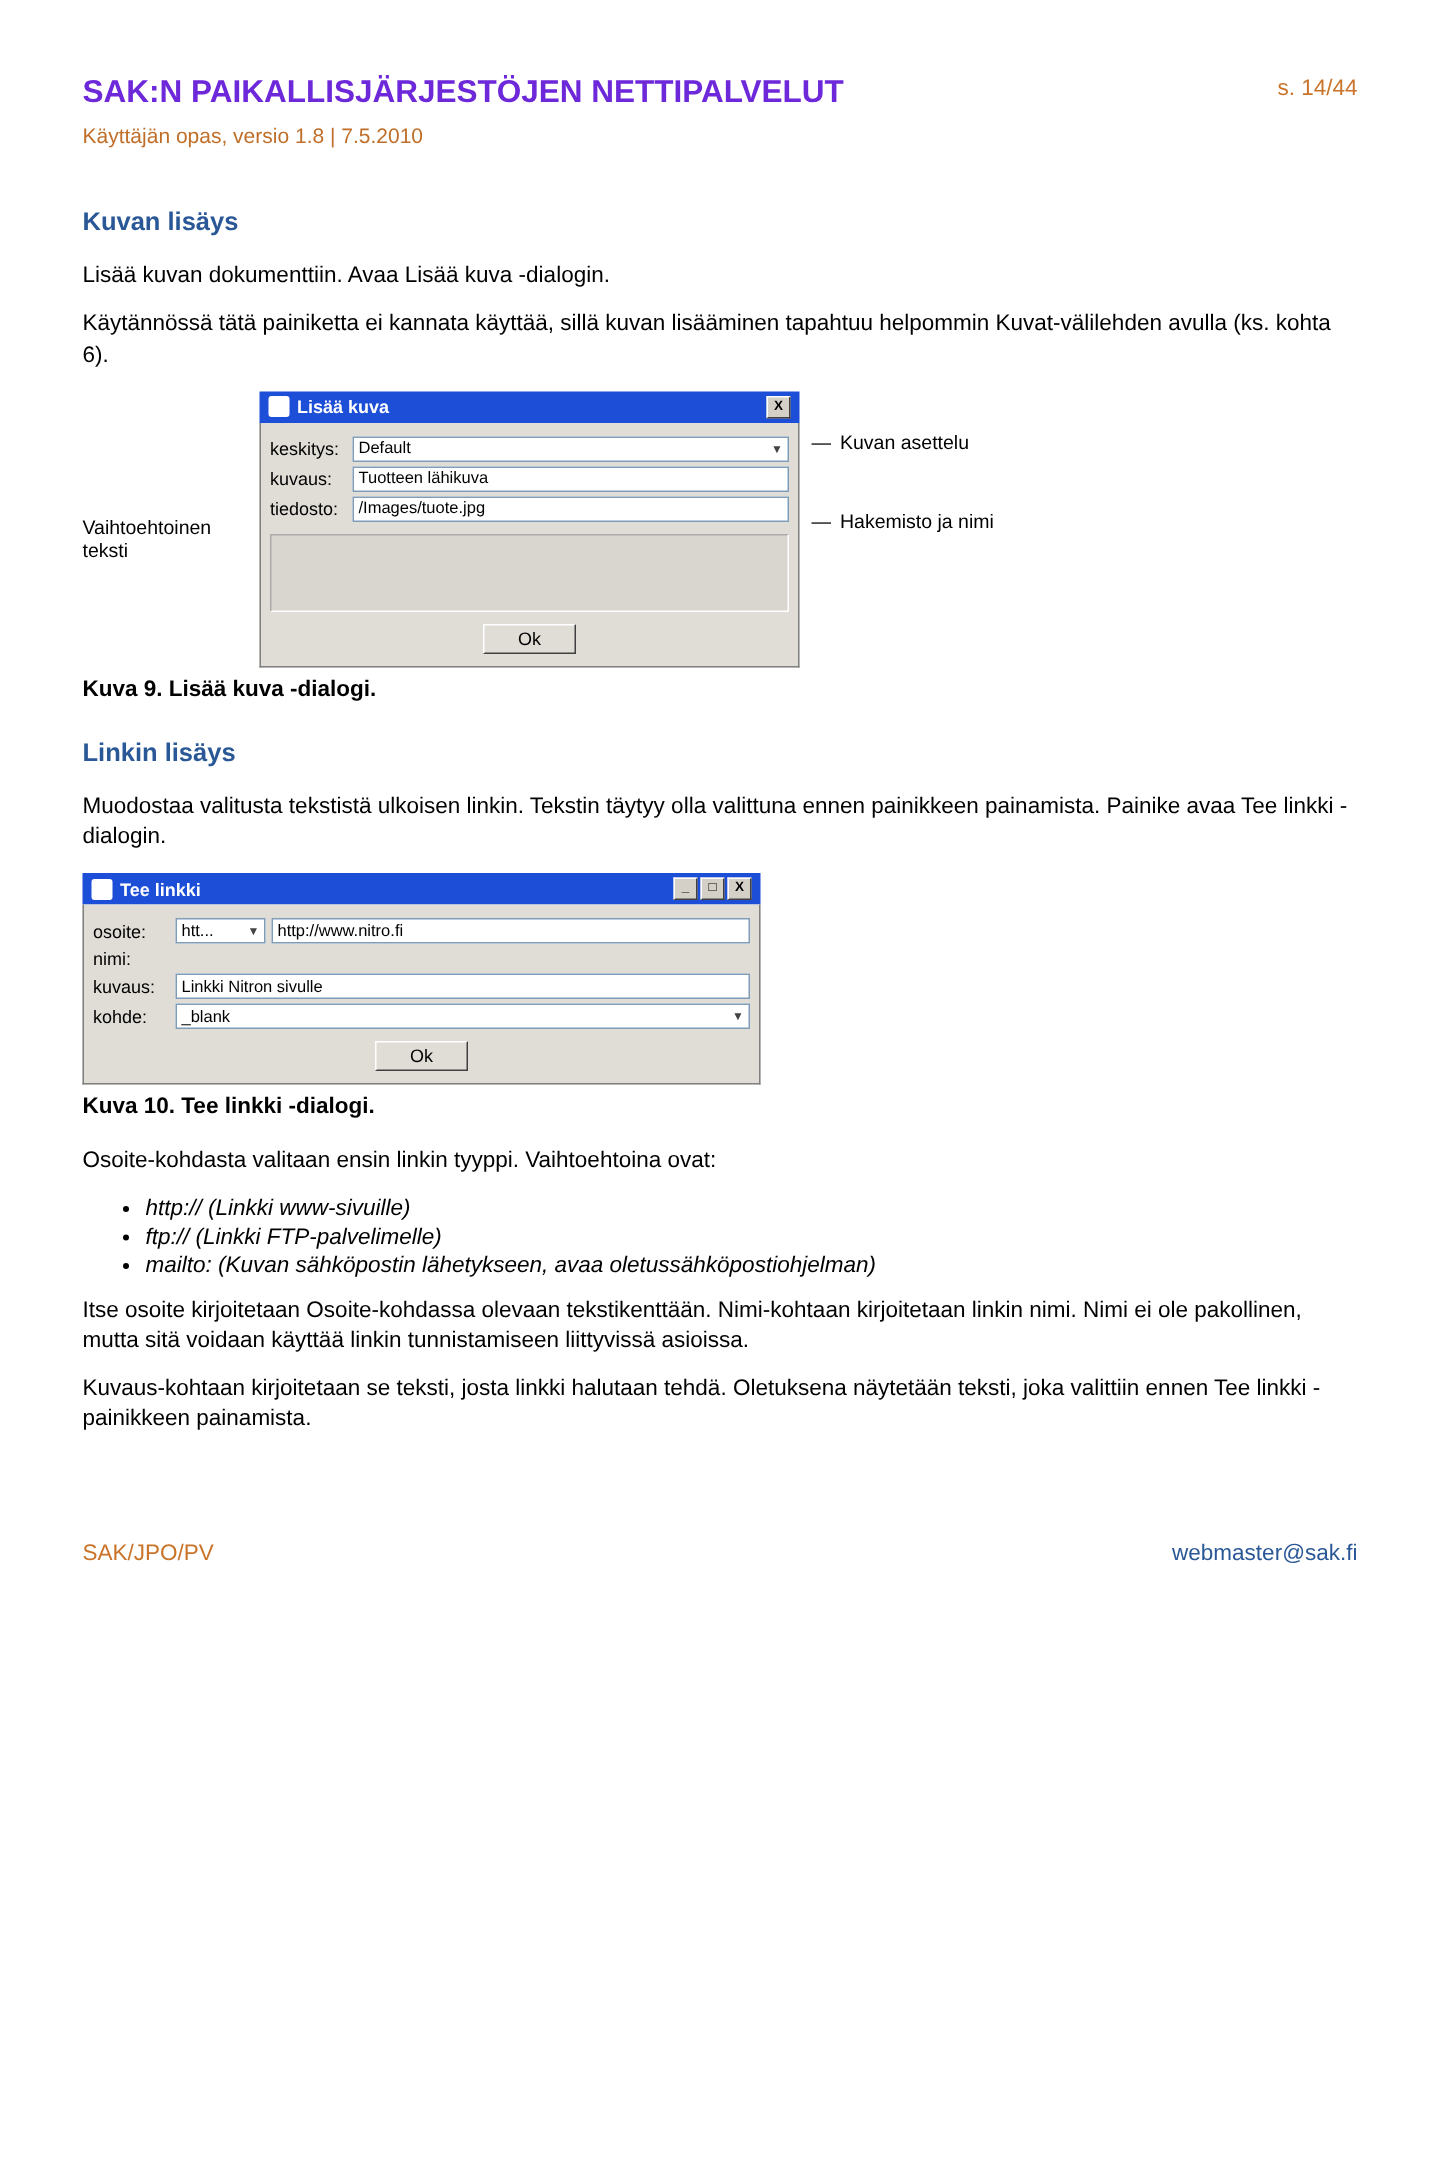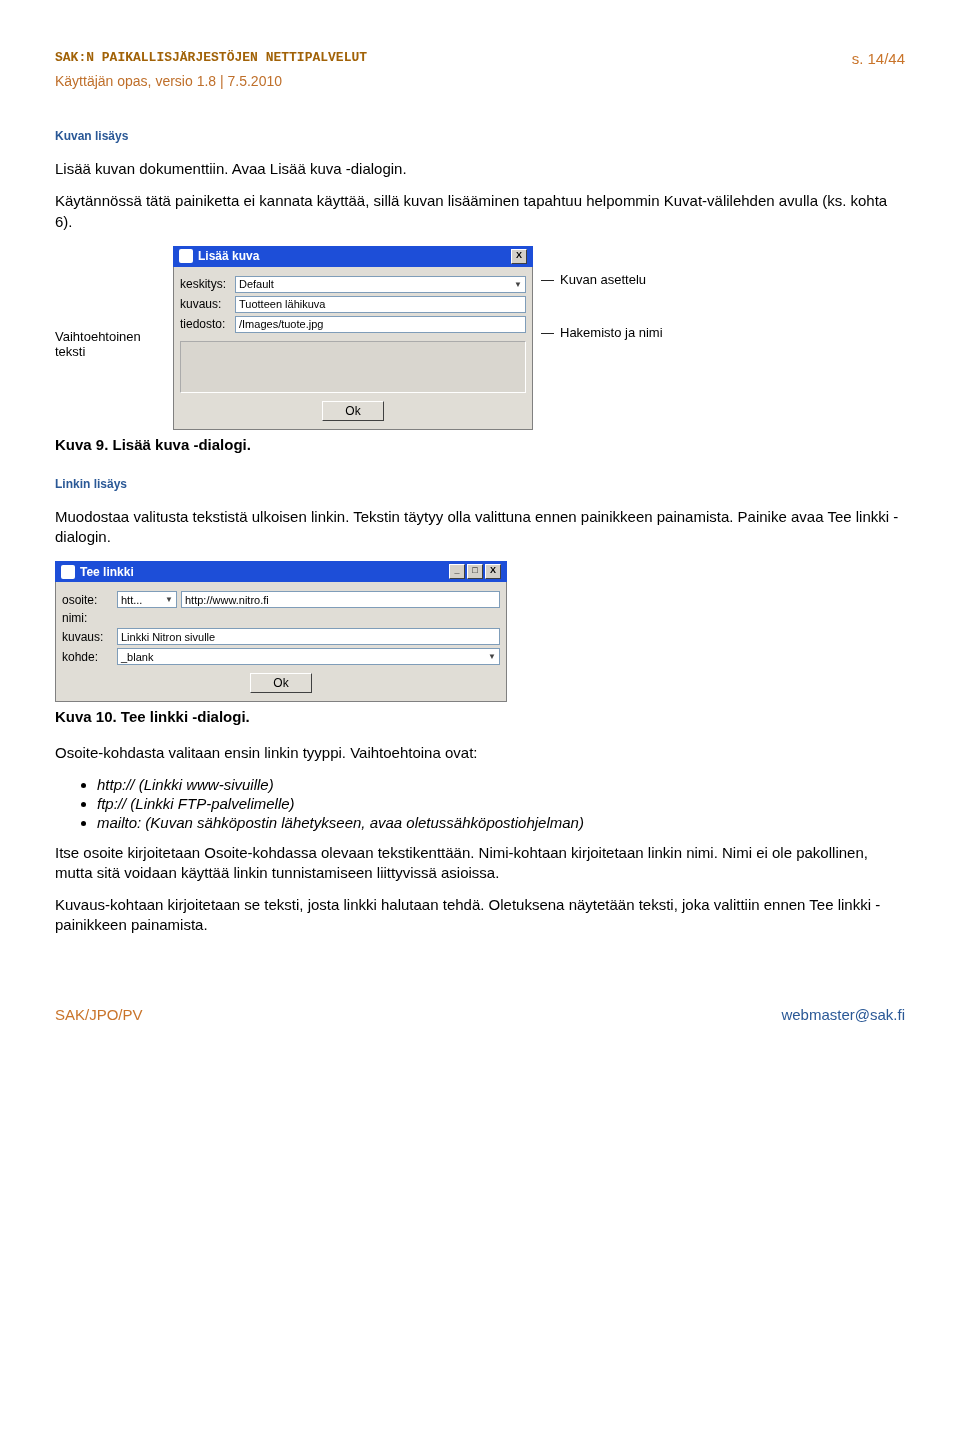--- a/index.html
+++ b/index.html
@@ -4,24 +4,24 @@
 <style>
 body {
   font-family: Arial, Helvetica, sans-serif;
   font-size: 15px;
   color: #000;
   margin: 0;
   padding: 50px 55px;
   width: 850px;
   background: #fff;
 }
-.header-title { color: #a16207; font-size: 13px; font-weight: bold; font-family: Liberation Mono, monospace; }
+.header-title { color: #6d28d9; font-size: 21px; font-weight: bold; }
 .header-page { color: #c9742a; font-size: 15px; float: right; }
 .header-sub { color: #bf6f2a; font-size: 14px; margin-top: 8px; margin-bottom: 40px; }
-.section-title { color: #2a5896; font-size: 12px; font-weight: bold; margin-top: 24px; margin-bottom: 16px; }
+.section-title { color: #2a5896; font-size: 17px; font-weight: bold; margin-top: 24px; margin-bottom: 16px; }
 p { margin: 12px 0; line-height: 1.35; }
 ul { margin: 8px 0 12px 0; padding-left: 42px; font-style: italic; }
 li { margin: 2px 0; }
 .caption { font-weight: bold; margin-top: 4px; margin-bottom: 18px; }
 .footer { margin-top: 70px; overflow: hidden; }
 .footer-left { color: #c9742a; float: left; font-size: 15px; }
 .footer-right { color: #2a5896; float: right; font-size: 15px; }
 
 
 .java-dialog {

